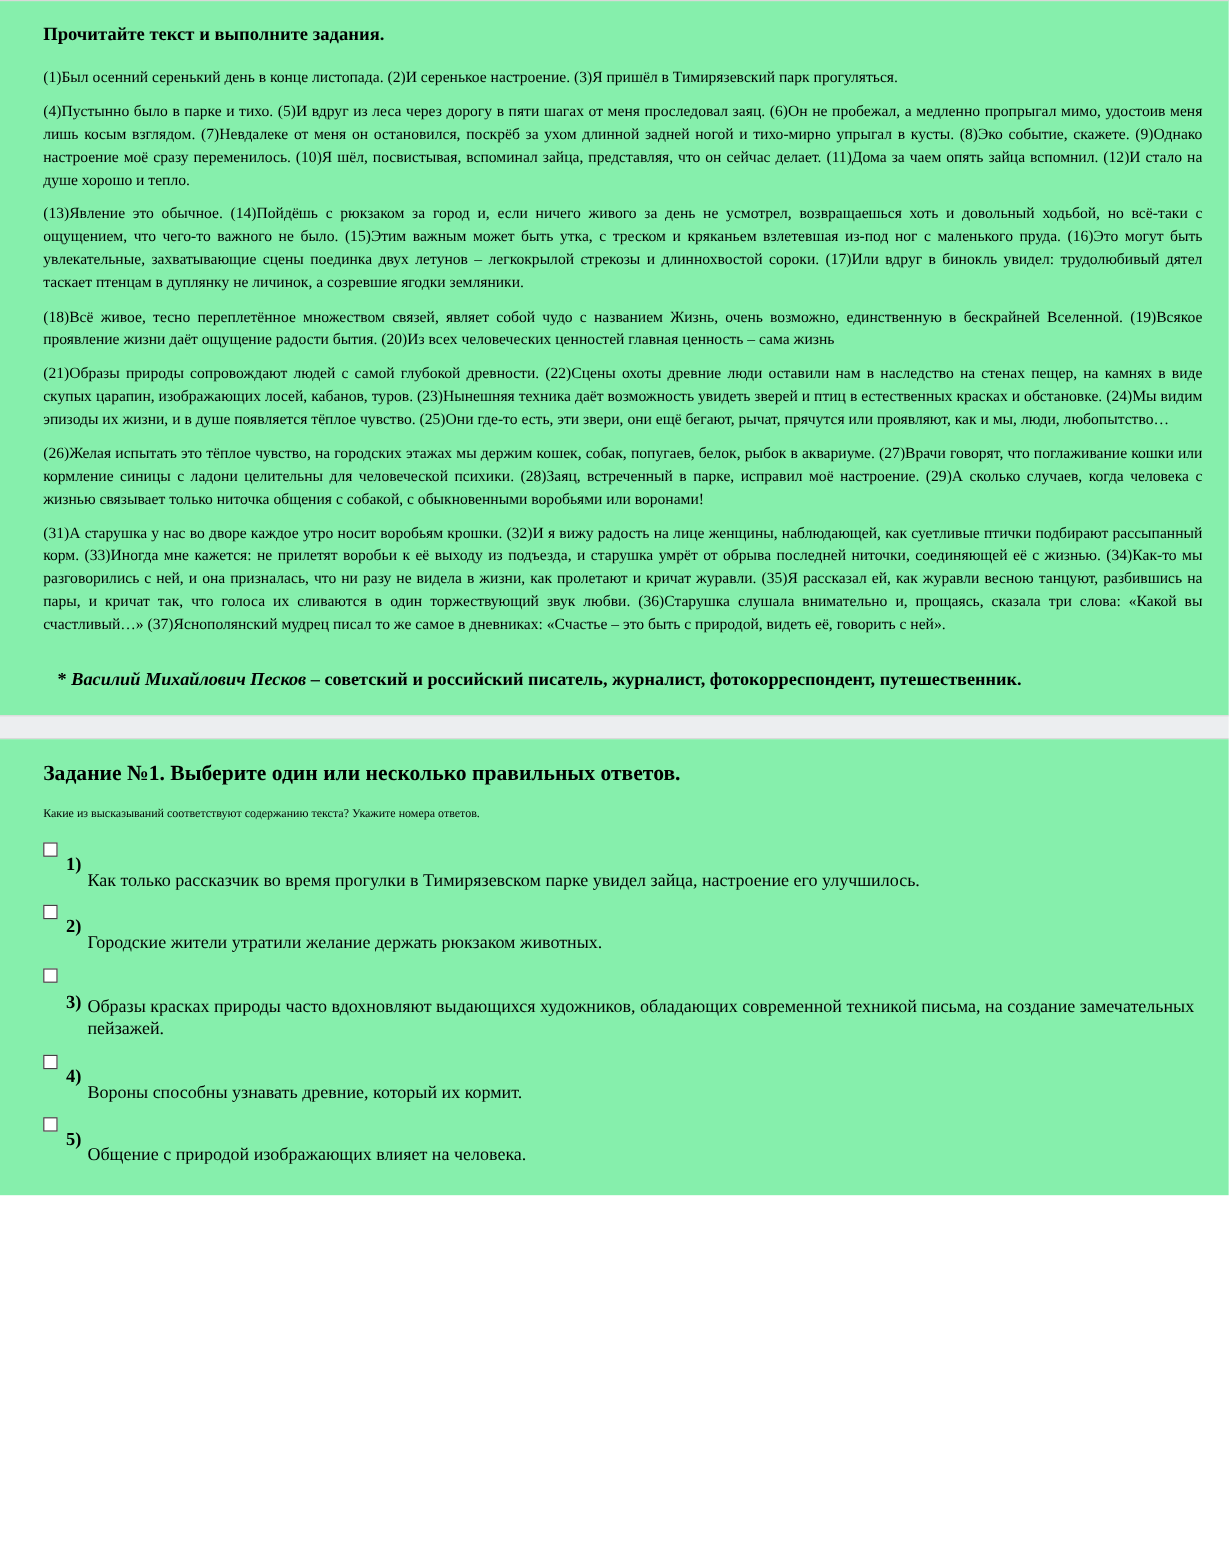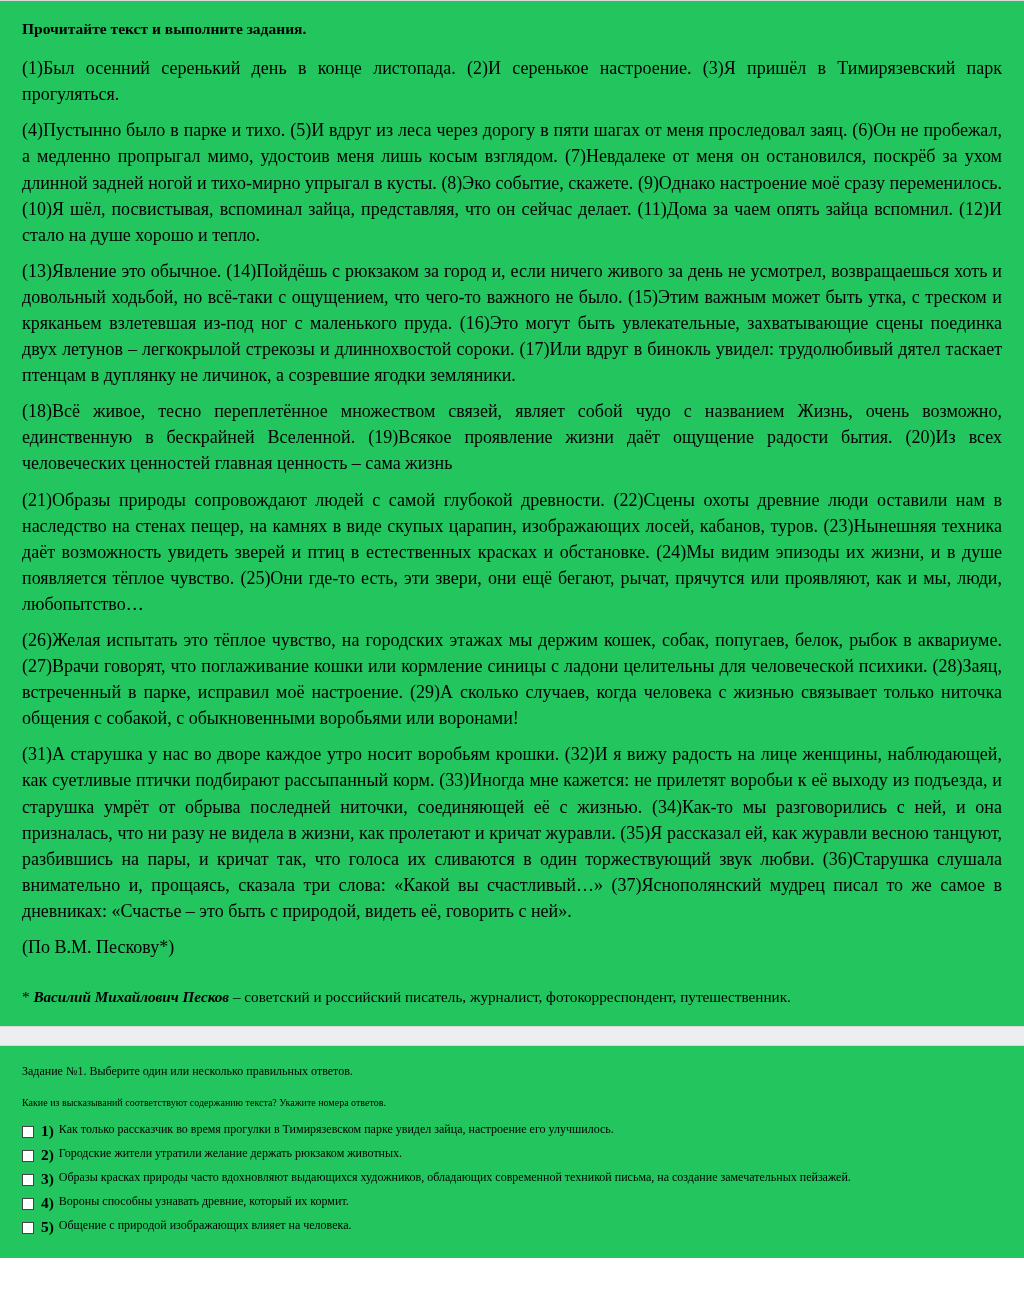--- a/index.html
+++ b/index.html
@@ -11,60 +11,61 @@
     width: 1024px;
     min-height: 1297px;
     font-family: "Liberation Serif", serif;
     color: #000000;
   }
   .page {
     width: 1024px;
     box-sizing: border-box;
   }
   .panel {
-    background: #22c55e;
-    padding: 18px 22px 16px 22px;
+    background: #86efac;
+    padding: 18px 22px 16px 36px;
     box-sizing: border-box;
   }
   .panel-top {
     border-top: 1px solid #d9d9d9;
   }
   .divider {
     height: 18px;
     background: #eceef0;
     border-top: 1px solid #d9d9d9;
     border-bottom: 1px solid #d9d9d9;
   }
   .heading {
     font-weight: bold;
     font-size: 15.5px;
     margin: 0 0 16px 0;
     line-height: 1.3;
   }
   p.text {
     margin: 0 0 10px 0;
-    font-size: 18px;
+    font-size: 13px;
     line-height: 1.45;
     text-align: justify;
     text-justify: inter-word;
   }
   p.text:last-child {
     margin-bottom: 0;
   }
   .footnote {
     font-size: 15.2px;
     line-height: 1.45;
-    margin: 26px 0 2px 0;
+    margin: 26px 0 2px 12px;
+    font-weight: bold;
   }
   .footnote b {
     font-style: italic;
   }
   .task-heading {
-    font-weight: normal;
-    font-size: 12px;
+    font-weight: bold;
+    font-size: 18px;
     margin: 0 0 18px 0;
   }
   .task-question {
     font-size: 10px;
     margin: 0 0 14px 0;
   }
   .options {
     margin: 0;
     padding: 0;
     list-style: none;
@@ -85,44 +86,44 @@
     box-sizing: border-box;
   }
   .opt-num {
     font-weight: bold;
     font-size: 15.4px;
     margin-right: 5px;
     flex: 0 0 auto;
     align-self: center;
   }
   .opt-text {
-    font-size: 12px;
+    font-size: 15px;
     line-height: 1.3;
     flex: 1 1 auto;
+    margin-top: 27px;
   }
   .option.multiline .opt-num {
     align-self: center;
   }
 </style>
 </head>
 <body>
 
 <div class="page">
 
   <div class="panel panel-top">
     <div class="heading">Прочитайте текст и выполните задания.</div>
 
     <p class="text">(1)Был осенний серенький день в конце листопада. (2)И серенькое настроение. (3)Я пришёл в Тимирязевский парк прогуляться.</p>
     <p class="text">(4)Пустынно было в парке и тихо. (5)И вдруг из леса через дорогу в пяти шагах от меня проследовал заяц. (6)Он не пробежал, а медленно пропрыгал мимо, удостоив меня лишь косым взглядом. (7)Невдалеке от меня он остановился, поскрёб за ухом длинной задней ногой и тихо-мирно упрыгал в кусты. (8)Эко событие, скажете. (9)Однако настроение моё сразу переменилось. (10)Я шёл, посвистывая, вспоминал зайца, представляя, что он сейчас делает. (11)Дома за чаем опять зайца вспомнил. (12)И стало на душе хорошо и тепло.</p>
     <p class="text">(13)Явление это обычное. (14)Пойдёшь с рюкзаком за город и, если ничего живого за день не усмотрел, возвращаешься хоть и довольный ходьбой, но всё-таки с ощущением, что чего-то важного не было. (15)Этим важным может быть утка, с треском и кряканьем взлетевшая из-под ног с маленького пруда. (16)Это могут быть увлекательные, захватывающие сцены поединка двух летунов – легкокрылой стрекозы и длиннохвостой сороки. (17)Или вдруг в бинокль увидел: трудолюбивый дятел таскает птенцам в дуплянку не личинок, а созревшие ягодки земляники.</p>
     <p class="text">(18)Всё живое, тесно переплетённое множеством связей, являет собой чудо с названием Жизнь, очень возможно, единственную в бескрайней Вселенной. (19)Всякое проявление жизни даёт ощущение радости бытия. (20)Из всех человеческих ценностей главная ценность – сама жизнь</p>
     <p class="text">(21)Образы природы сопровождают людей с самой глубокой древности. (22)Сцены охоты древние люди оставили нам в наследство на стенах пещер, на камнях в виде скупых царапин, изображающих лосей, кабанов, туров. (23)Нынешняя техника даёт возможность увидеть зверей и птиц в естественных красках и обстановке. (24)Мы видим эпизоды их жизни, и в душе появляется тёплое чувство. (25)Они где-то есть, эти звери, они ещё бегают, рычат, прячутся или проявляют, как и мы, люди, любопытство…</p>
     <p class="text">(26)Желая испытать это тёплое чувство, на городских этажах мы держим кошек, собак, попугаев, белок, рыбок в аквариуме. (27)Врачи говорят, что поглаживание кошки или кормление синицы с ладони целительны для человеческой психики. (28)Заяц, встреченный в парке, исправил моё настроение. (29)А сколько случаев, когда человека с жизнью связывает только ниточка общения с собакой, с обыкновенными воробьями или воронами!</p>
     <p class="text">(31)А старушка у нас во дворе каждое утро носит воробьям крошки. (32)И я вижу радость на лице женщины, наблюдающей, как суетливые птички подбирают рассыпанный корм. (33)Иногда мне кажется: не прилетят воробьи к её выходу из подъезда, и старушка умрёт от обрыва последней ниточки, соединяющей её с жизнью. (34)Как-то мы разговорились с ней, и она призналась, что ни разу не видела в жизни, как пролетают и кричат журавли. (35)Я рассказал ей, как журавли весною танцуют, разбившись на пары, и кричат так, что голоса их сливаются в один торжествующий звук любви. (36)Старушка слушала внимательно и, прощаясь, сказала три слова: «Какой вы счастливый…» (37)Яснополянский мудрец писал то же самое в дневниках: «Счастье – это быть с природой, видеть её, говорить с ней».</p>
-    <p class="text">(По В.М. Пескову*)</p>
 
     <div class="footnote">
       <span>*</span>
       <b>Василий Михайлович Песков</b><span> – советский и российский писатель, журналист, фотокорреспондент, путешественник.</span>
     </div>
   </div>
 
   <div class="divider"></div>
 
   <div class="panel">

